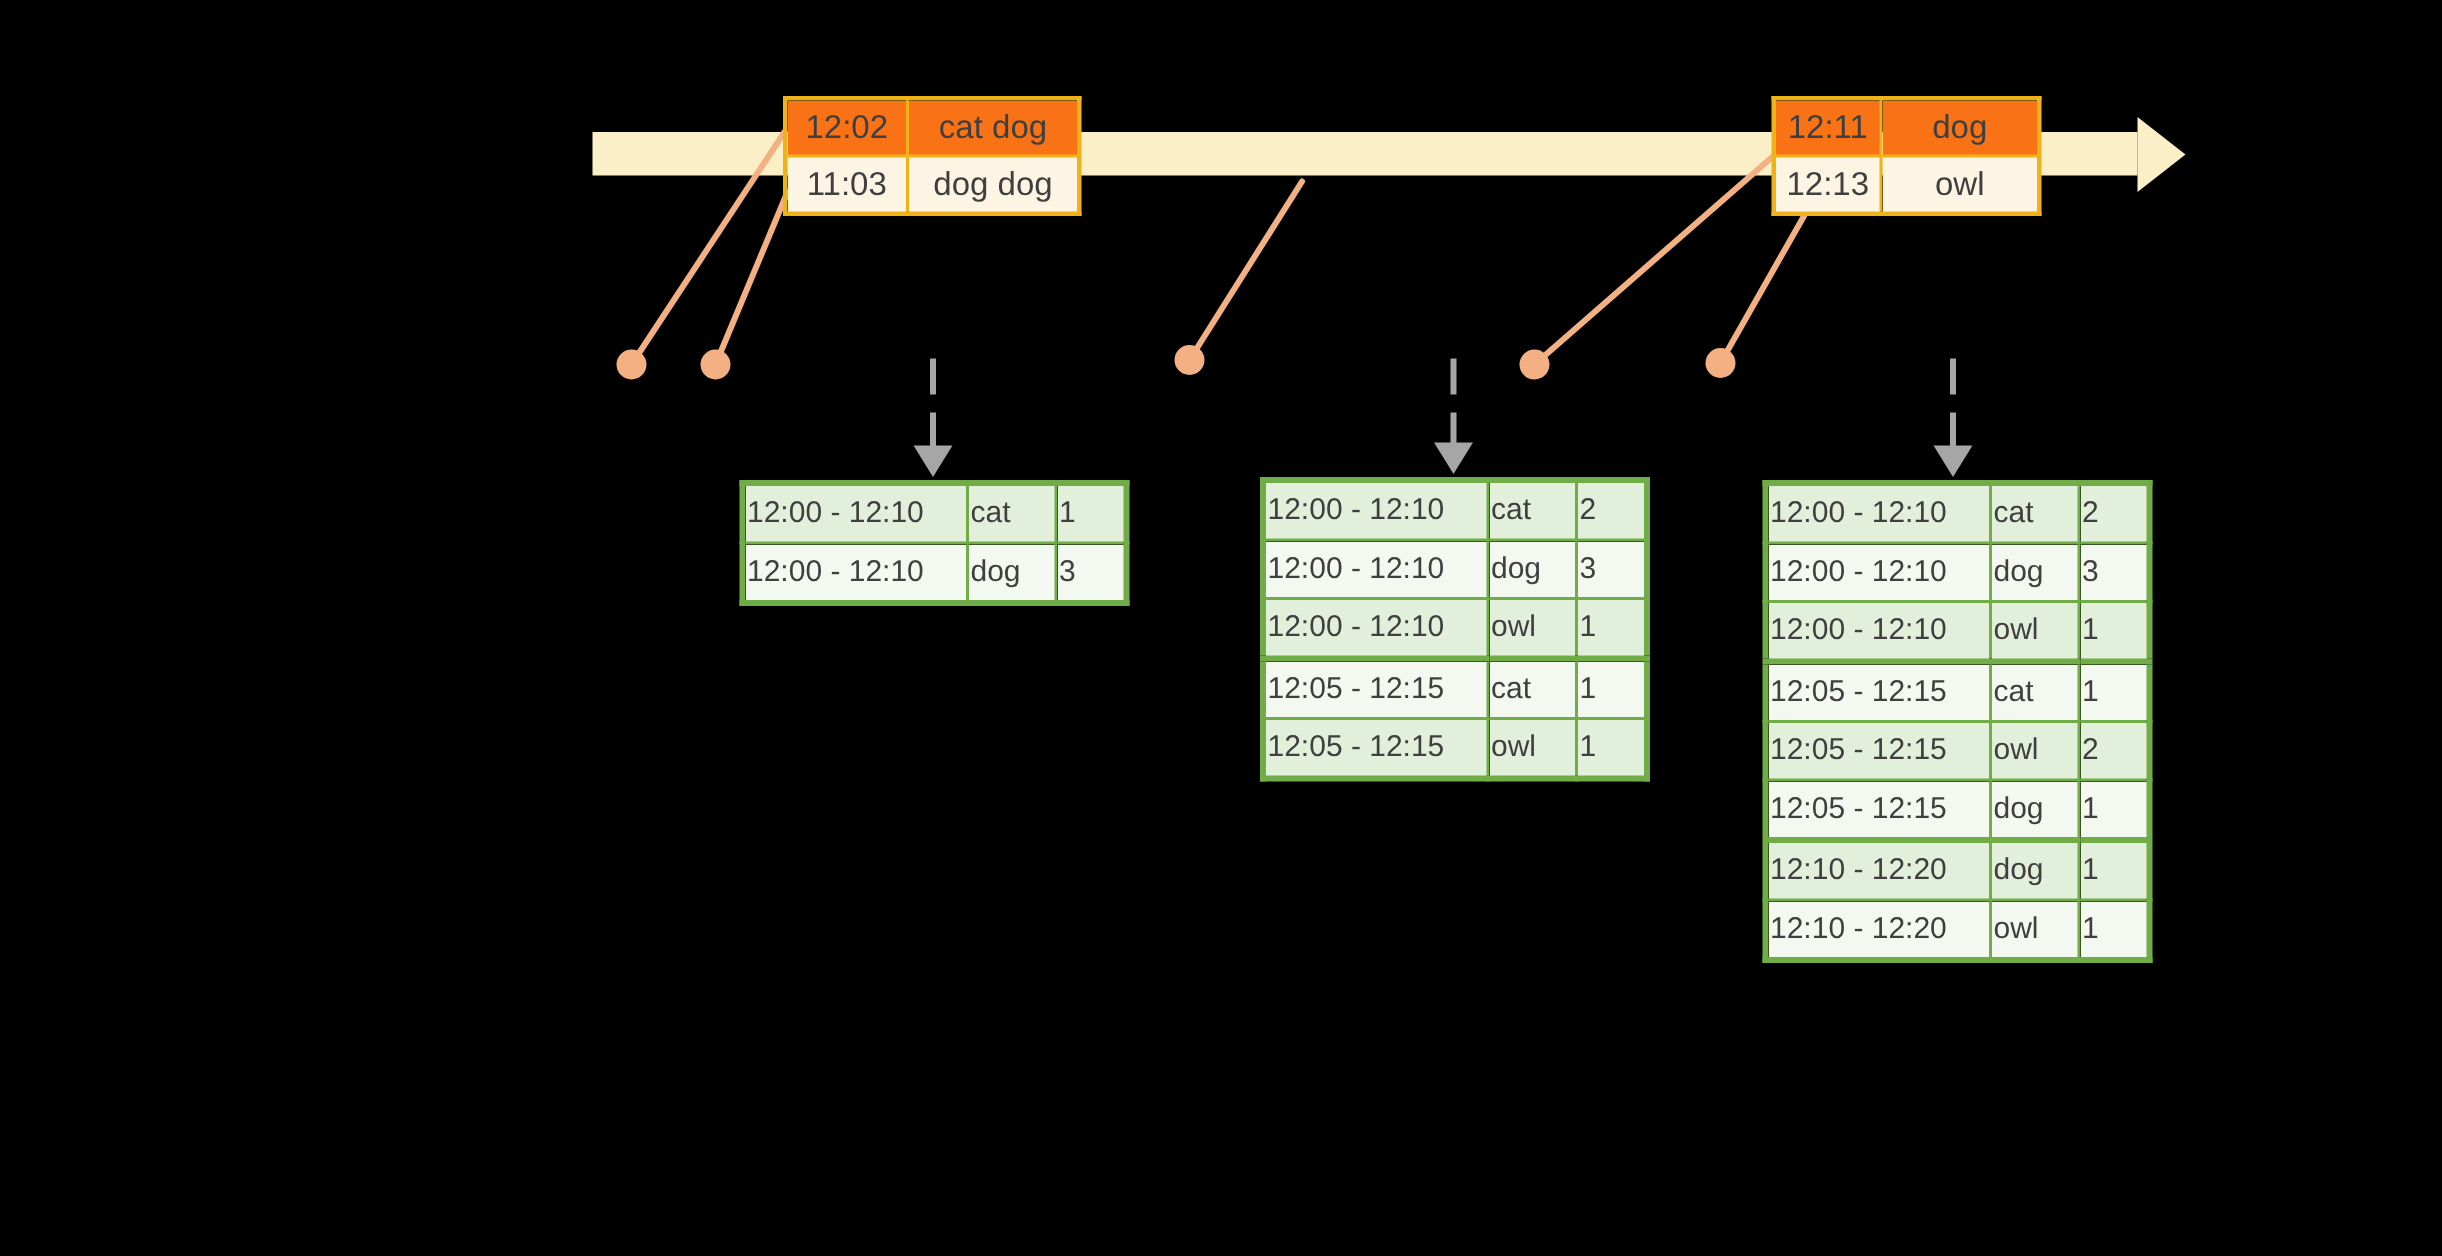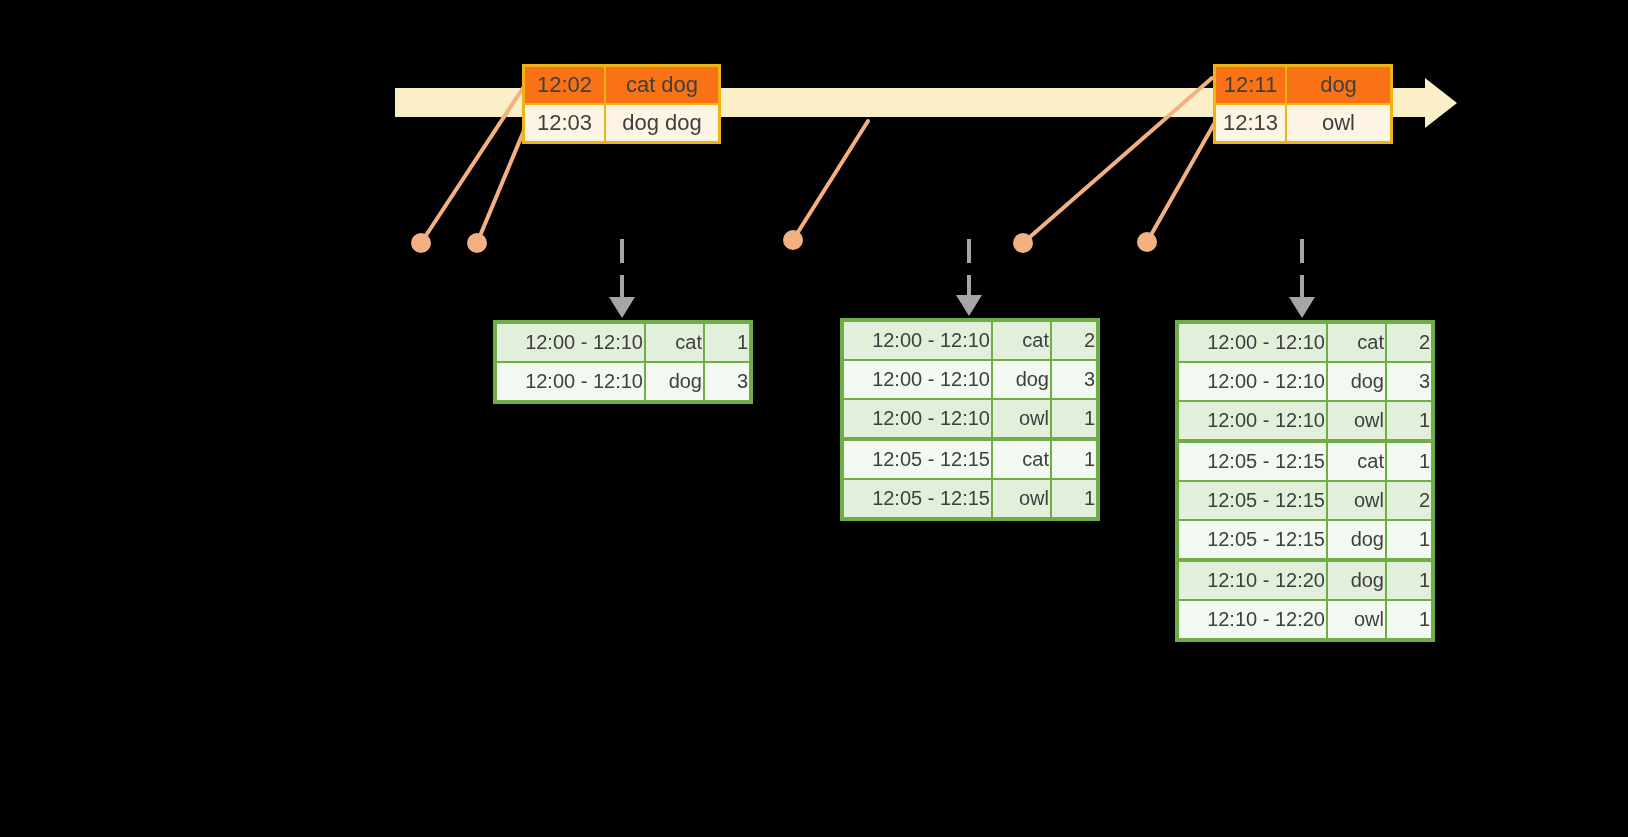--- a/index.html
+++ b/index.html
@@ -18,21 +18,21 @@
   .ebox tr:nth-child(1) td{background:#f97316;}
   .ebox tr:nth-child(2) td{background:#FDF4E4;}
   .ebox.single tr td{background:#FCEFDB;}
   .et{width:77px;}
   .ew{width:110px;}
   .ebox3 .et{width:67px;}
   .ebox3 .ew{width:101px;}
   
   .rt{border:4px solid #70AD47;}
   .rt td{
-    border:2px solid #70AD47;height:35px;text-align:right;vertical-align:middle;
+    border:2px solid #70AD47;height:35px;text-align:left;vertical-align:middle;
     font-size:20px;overflow:hidden;white-space:nowrap;
   }
   .rt tr:nth-child(odd) td{background:#E2EFDA;}
   .rt tr:nth-child(even) td{background:#F3F8F0;}
   .rt tr.gs td{border-top:4px solid #70AD47;}
   .rw{width:145px;}
   .rwd{width:55px;}
   .rc{width:42px;}
 </style>
 </head>
@@ -71,28 +71,28 @@
     </g>
   </svg>
 
   <table class="ebox" style="left:522px;top:64px;">
     <tbody>
       <tr>
         <td class="et">12:02</td>
         <td class="ew">cat dog</td>
       </tr>
       <tr>
-        <td class="et">12:03</td>
+        <td class="et">11:03</td>
         <td class="ew">dog dog</td>
       </tr>
     </tbody>
   </table>
 
 
-  <table class="ebox ebox3" style="left:1213px;top:64px;border-radius:26px;">
+  <table class="ebox ebox3" style="left:1181px;top:64px;border-radius:26px;">
     <tbody>
       <tr>
         <td class="et">12:11</td>
         <td class="ew">dog</td>
       </tr>
       <tr>
         <td class="et">12:13</td>
         <td class="ew">owl</td>
       </tr>
     </tbody>

